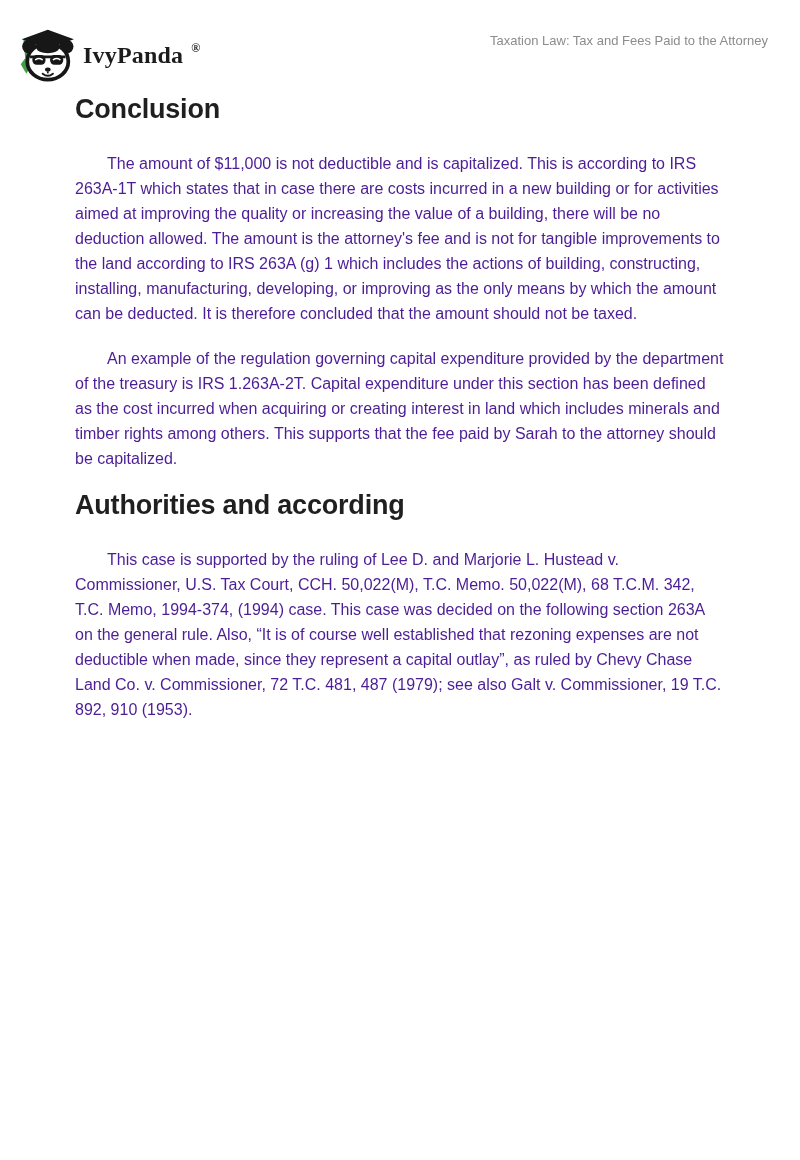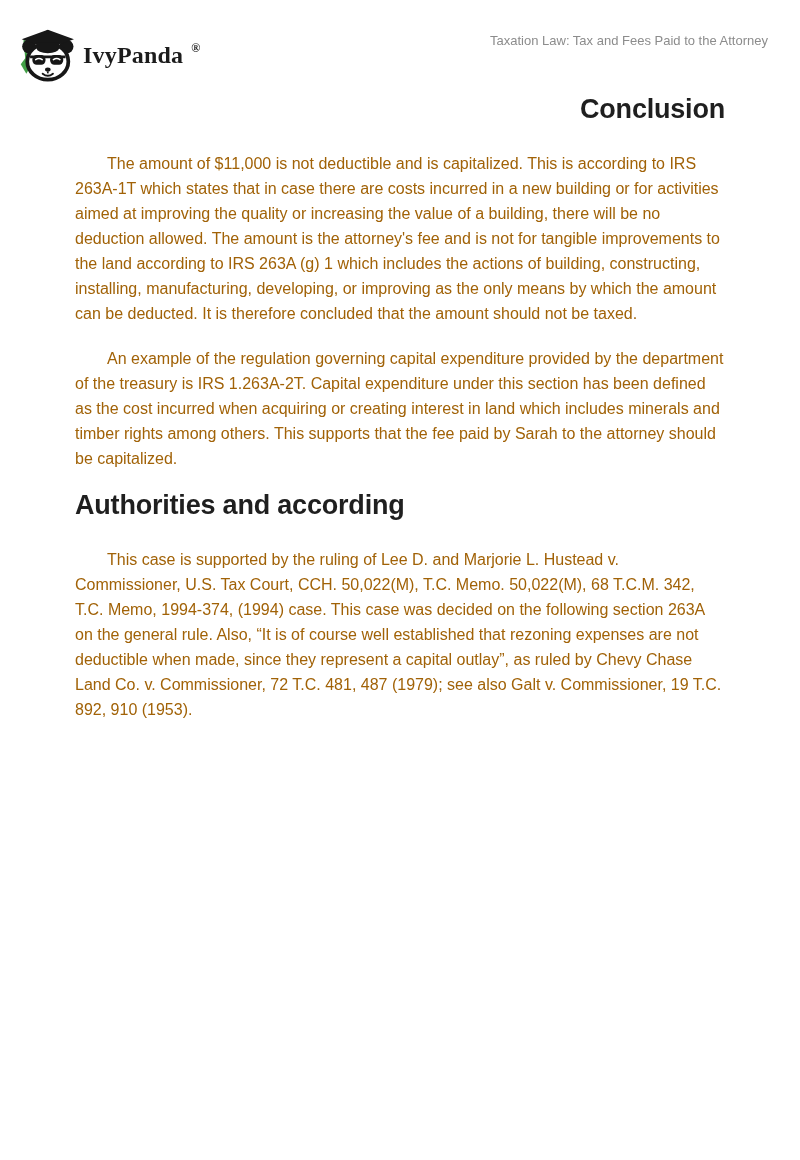--- a/index.html
+++ b/index.html
@@ -57,27 +57,27 @@
     width: 650px;
     color: #3a3a3a;
   }
   .content h1 {
     font-size: 27px;
     line-height: 32px;
     font-weight: 700;
     color: #1f1f1f;
     letter-spacing: -0.2px;
   }
-  .h-conclusion { margin-top: 74px; text-align: right; }
+  .h-conclusion { margin-top: 74px; }
   .h-authorities { margin-top: 18px; }
   .content p {
     font-size: 16px;
     line-height: 25px;
     text-indent: 32px;
-    color: #a16207;
+    color: #4c1d95;
   }
   .p-first { margin-top: 26px; }
   .p-follow { margin-top: 20px; }
 
   
   .footer-url {
     position: absolute;
     right: 32px;
     bottom: 17px;
     font-size: 12.5px;

